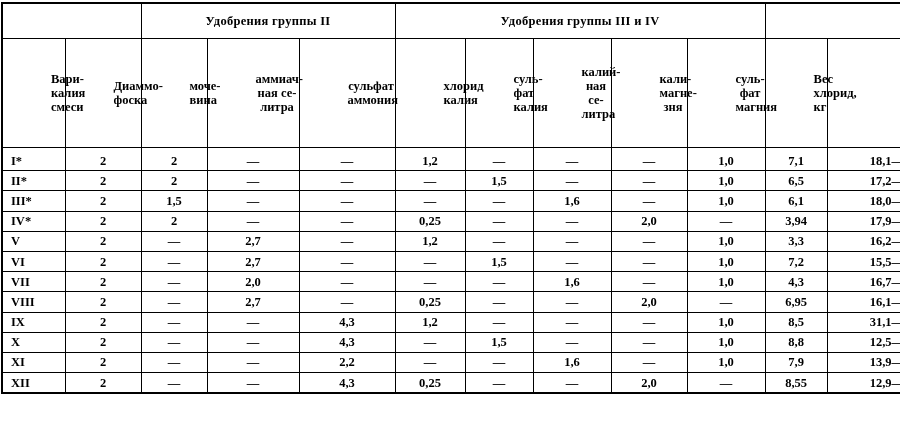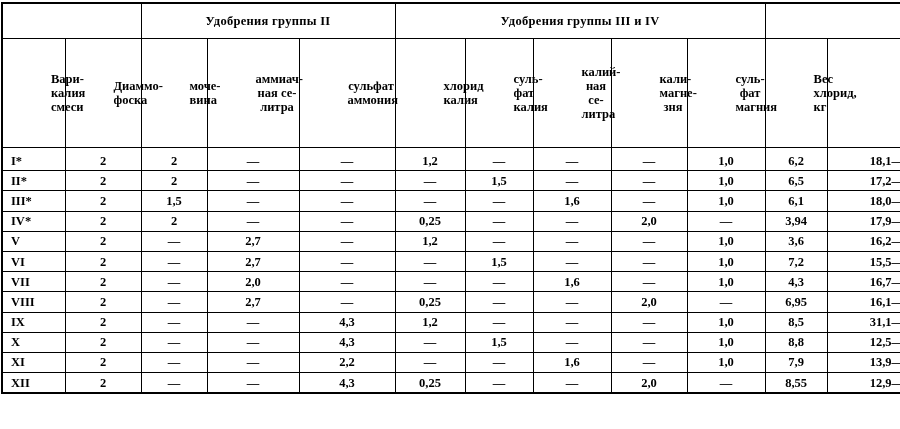--- a/index.html
+++ b/index.html
@@ -178,21 +178,21 @@
           <td class="variant">I*</td>
           <td>2</td>
           <td>2</td>
           <td>—</td>
           <td>—</td>
           <td>1,2</td>
           <td>—</td>
           <td>—</td>
           <td>—</td>
           <td>1,0</td>
-          <td>6,2</td>
+          <td>7,1</td>
           <td class="sod">18,1—9,7—18,1</td>
         </tr>
         <tr>
           <td class="variant">II*</td>
           <td>2</td>
           <td>2</td>
           <td>—</td>
           <td>—</td>
           <td>—</td>
           <td>1,5</td>
@@ -234,21 +234,21 @@
           <td class="variant">V</td>
           <td>2</td>
           <td>—</td>
           <td>2,7</td>
           <td>—</td>
           <td>1,2</td>
           <td>—</td>
           <td>—</td>
           <td>—</td>
           <td>1,0</td>
-          <td>3,6</td>
+          <td>3,3</td>
           <td class="sod">16,2—8,7—16,2</td>
         </tr>
         <tr>
           <td class="variant">VI</td>
           <td>2</td>
           <td>—</td>
           <td>2,7</td>
           <td>—</td>
           <td>—</td>
           <td>1,5</td>

